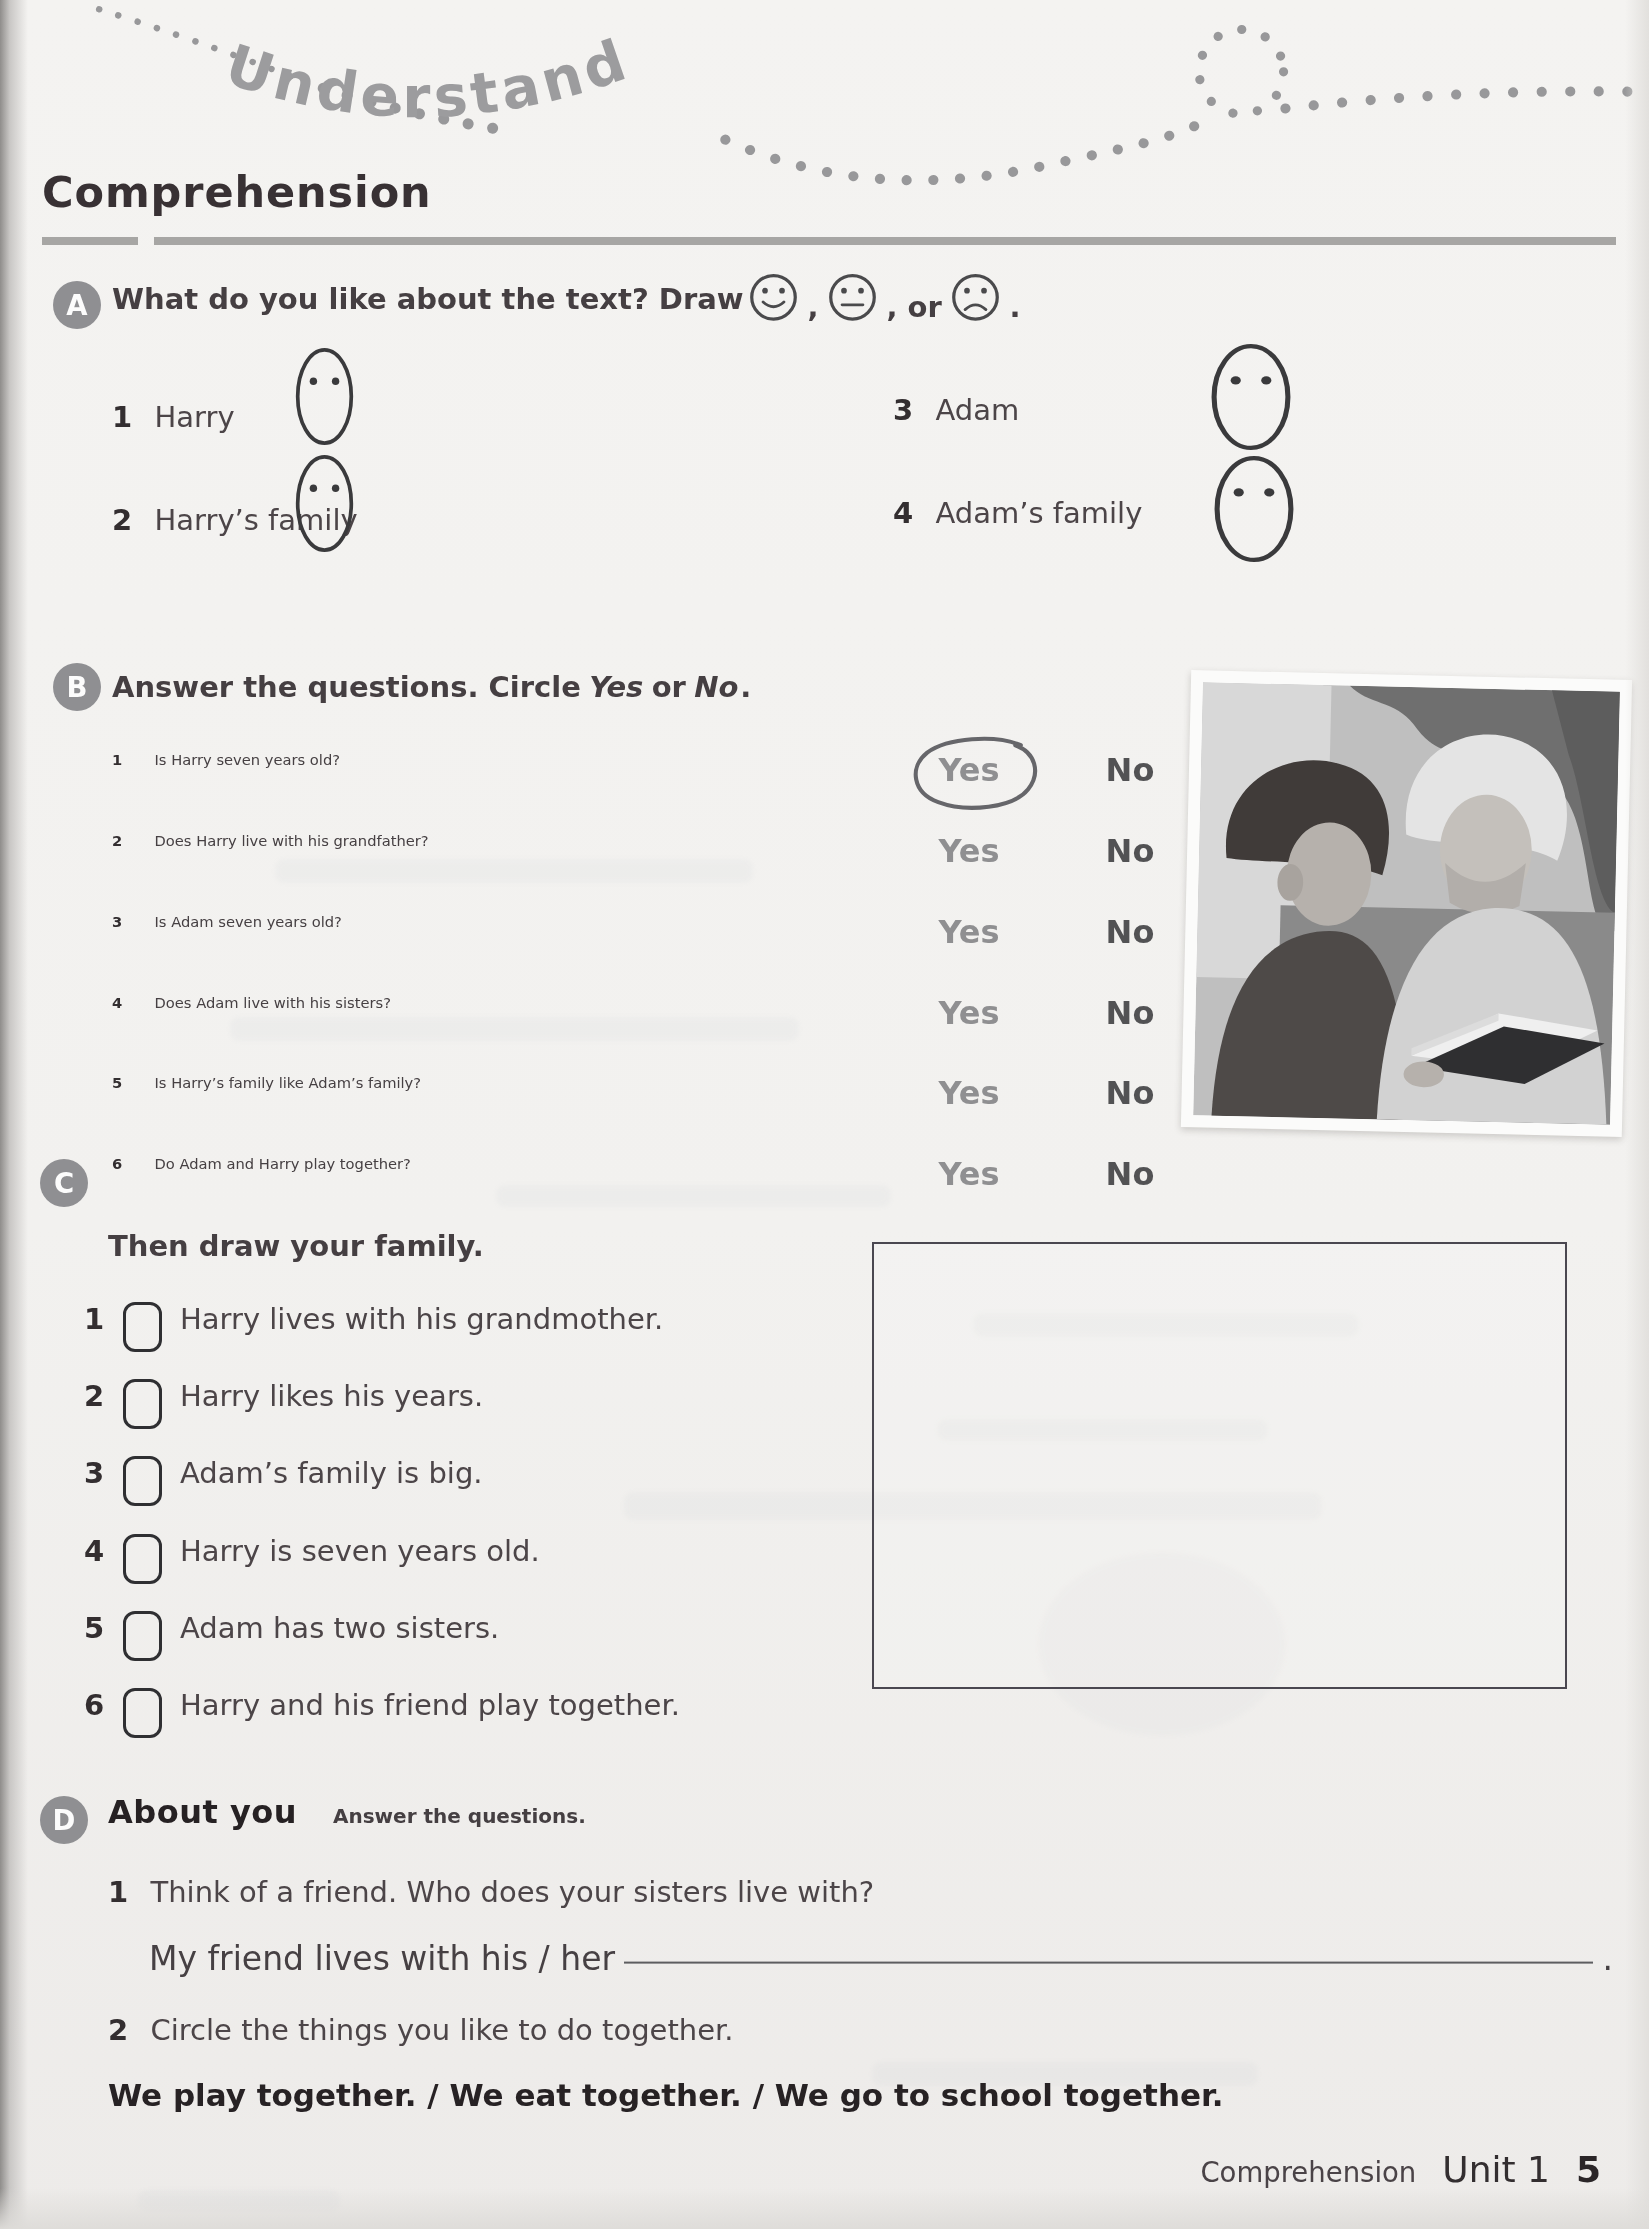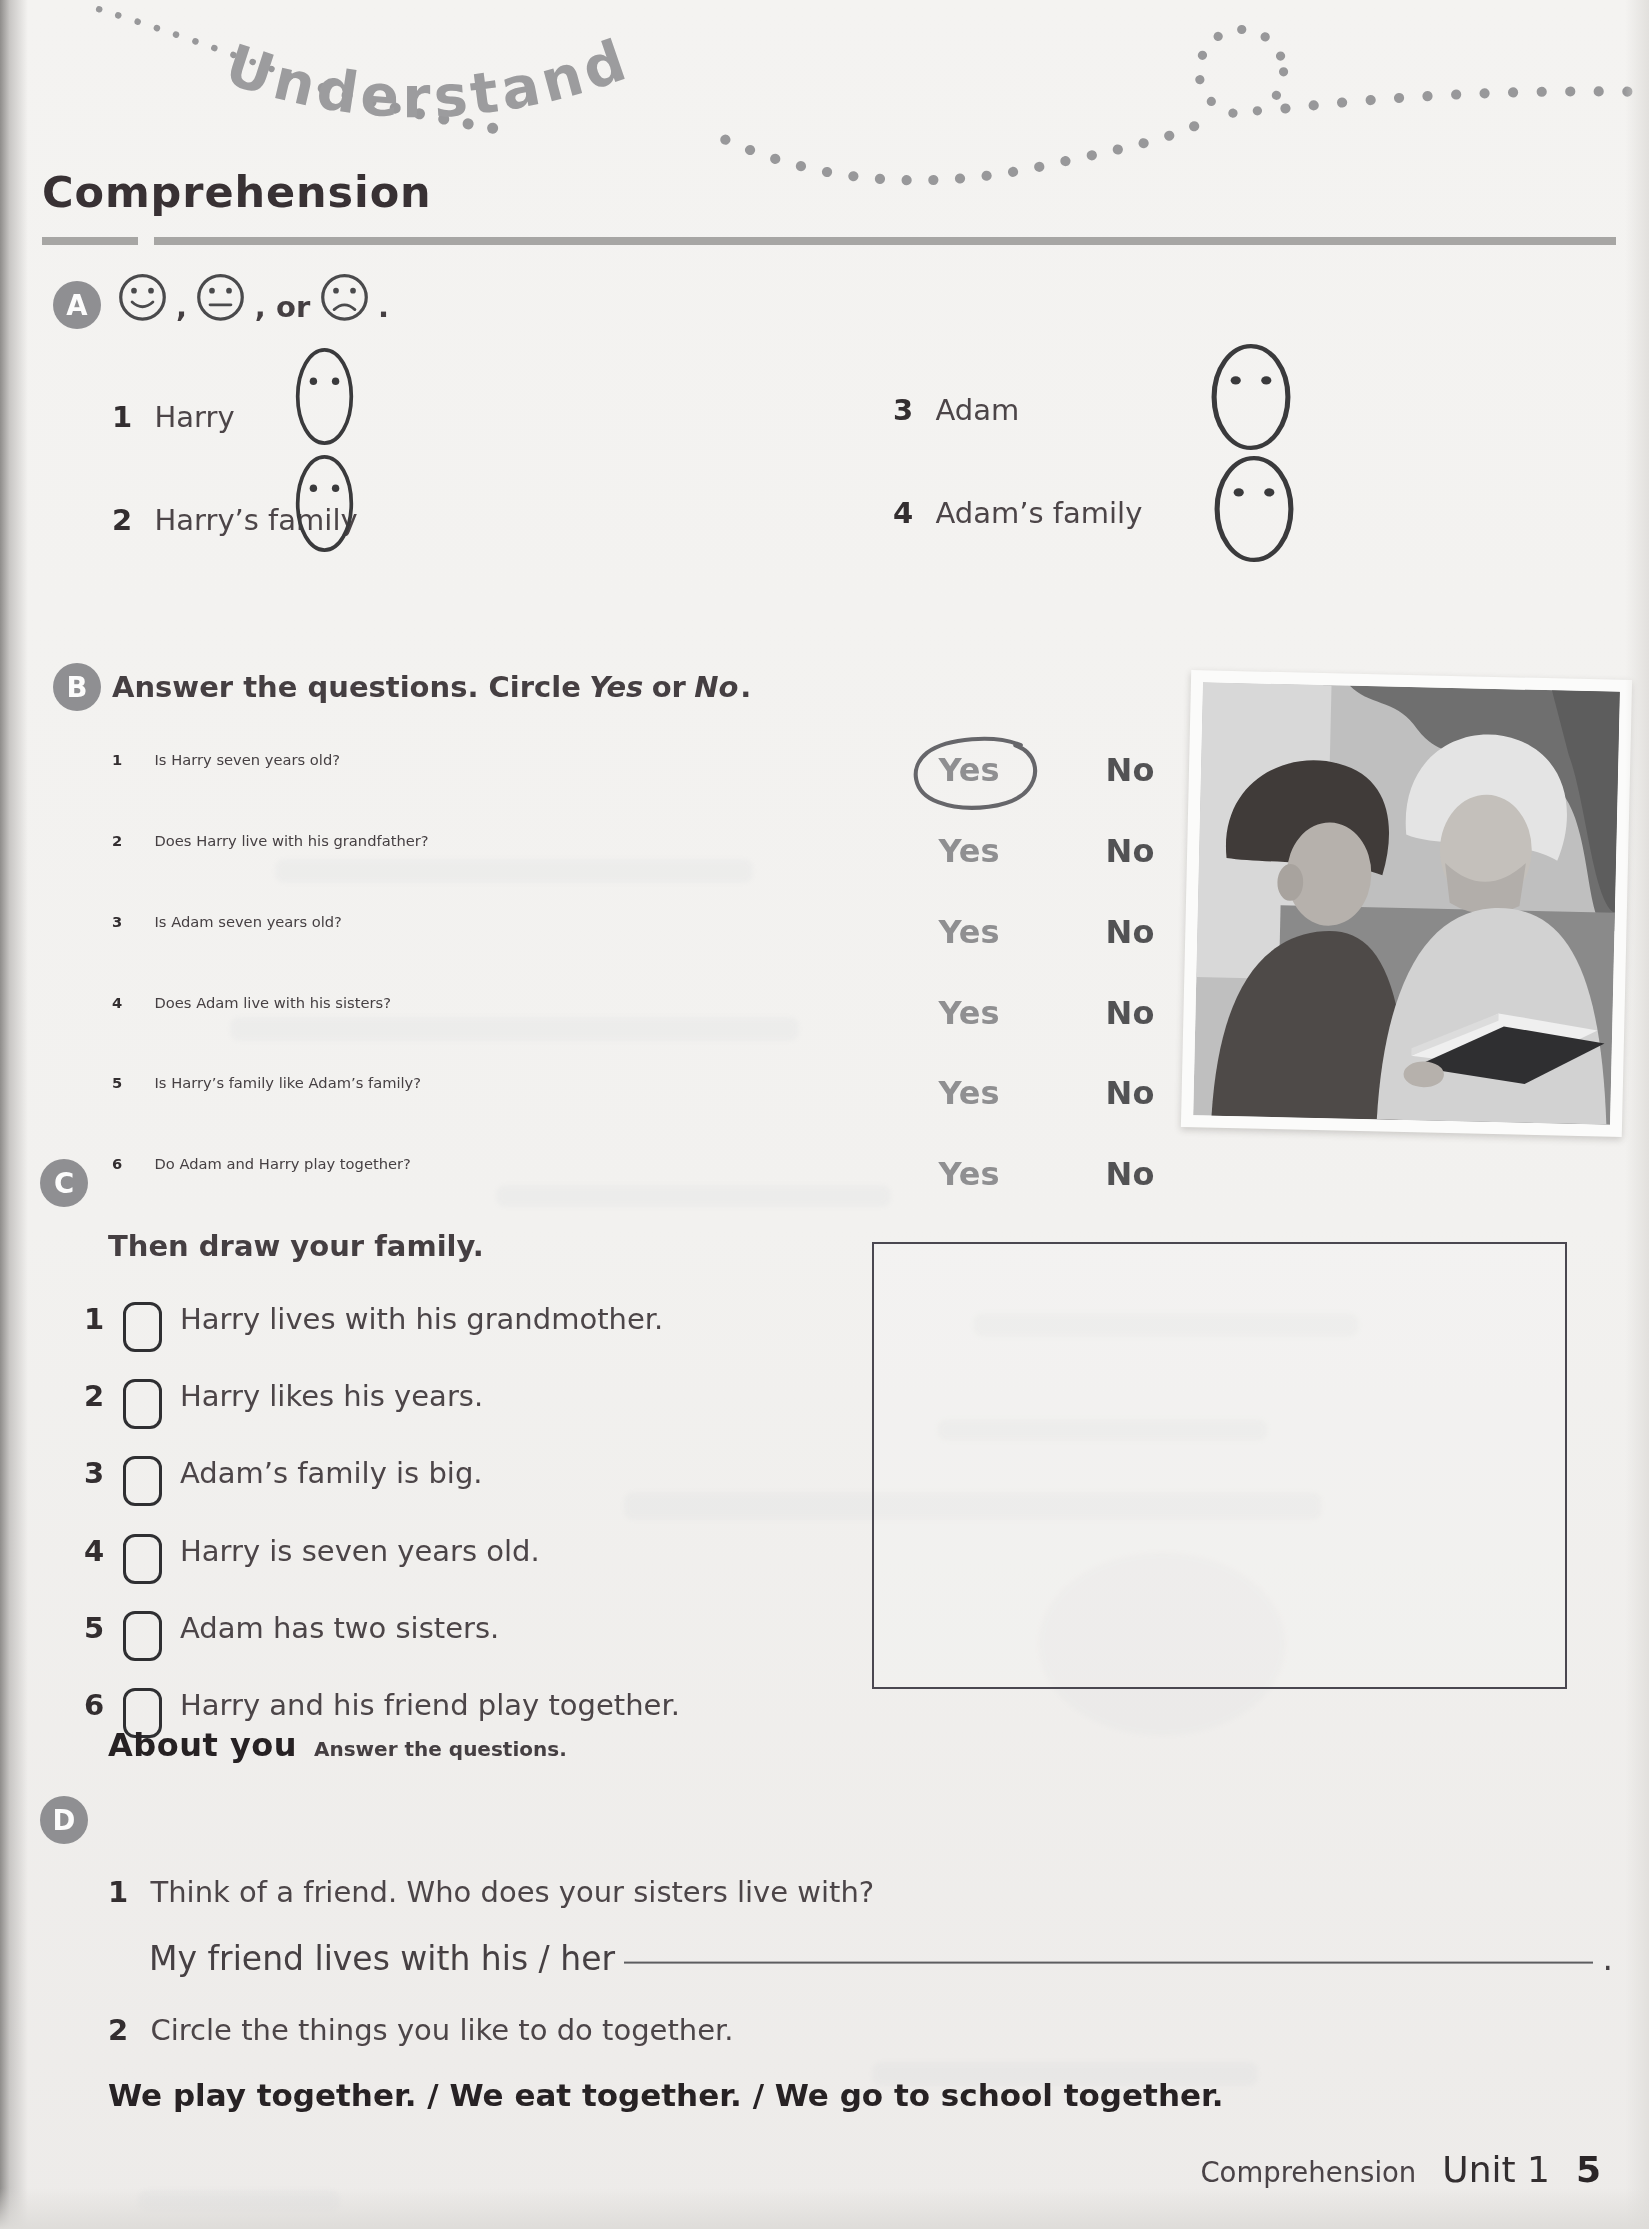--- a/index.html
+++ b/index.html
@@ -47,21 +47,21 @@
          padding:12px;box-sizing:border-box;transform:rotate(1.3deg);
          box-shadow:0 2.8px 7.3px rgba(60,55,50,.22);}
   .photo svg{display:block;width:100%;height:100%;}
 
   .checkbox{width:33px;height:44px;border:3.7px solid #2f2f32;border-radius:12px;margin-left:13px;
             align-self:center;flex:none;}
   .c-item .txt{margin-left:18px;}
   .drawbox{position:absolute;left:872px;top:1242px;width:691px;height:443px;border:2.8px solid #4a4750;
            background:rgba(255,255,255,.12);}
 
-  .d-title{position:absolute;left:108px;top:1726px;display:flex;align-items:baseline;gap:17px;}
+  .d-title{position:absolute;left:108px;top:1793px;display:flex;align-items:baseline;gap:36px;}
   .d-title .t1{font-size:32px;font-weight:bold;color:#262123;letter-spacing:0.5px;}
   .d-title .t2{font-size:20px;font-weight:bold;color:#453f42;}
   .answer-row{position:absolute;left:149px;top:1939px;width:1464px;display:flex;align-items:baseline;font-size:33px;}
   .fill-line{flex:1;border-bottom:2.8px solid #5d5d60;margin:0 9.2px;transform:translateY(-6.4px);}
   .options{position:absolute;left:108px;top:2077px;font-size:31px;font-weight:bold;color:#27222­4;color:#272224;}
   .footer{position:absolute;right:48px;top:2149px;display:flex;align-items:baseline;gap:26px;}
   .footer .f1{font-size:27.5px;color:#4a4347;}
   .footer .f2{font-size:36px;font-weight:normal;color:#332e30;}
   .footer .f3{font-size:36px;font-weight:bold;color:#2b2628;}
 </style>
@@ -93,20 +93,21 @@
         <textPath href="#arcWord">Understand</textPath>
       </text>
     </svg>
 
     <div class="h1">Comprehension</div>
     <div class="rule seg1"></div>
     <div class="rule seg2"></div>
 
     <div class="badge" style="left:53px;top:281px;">A</div>
     <div class="ins a-ins" style="left:112px;top:263px;height:72px;">
+      <span>What do you like about the text? Draw</span>
       <span class="face">
         <svg width="53" height="53" viewBox="0 0 56 56">
             <circle cx="28" cy="28" r="23" fill="none" stroke="#4a4a4c" stroke-width="3.4"></circle>
             <circle cx="19" cy="21" r="3" fill="#4a4a4c"></circle>
             <circle cx="37" cy="21" r="3" fill="#4a4a4c"></circle>
             <path d="M17 33 Q28 43 39 33" fill="none" stroke="#4a4a4c" stroke-width="3" stroke-linecap="round"></path>
           </svg>
       </span>
       <span class="p">,</span>
       <span class="face">

